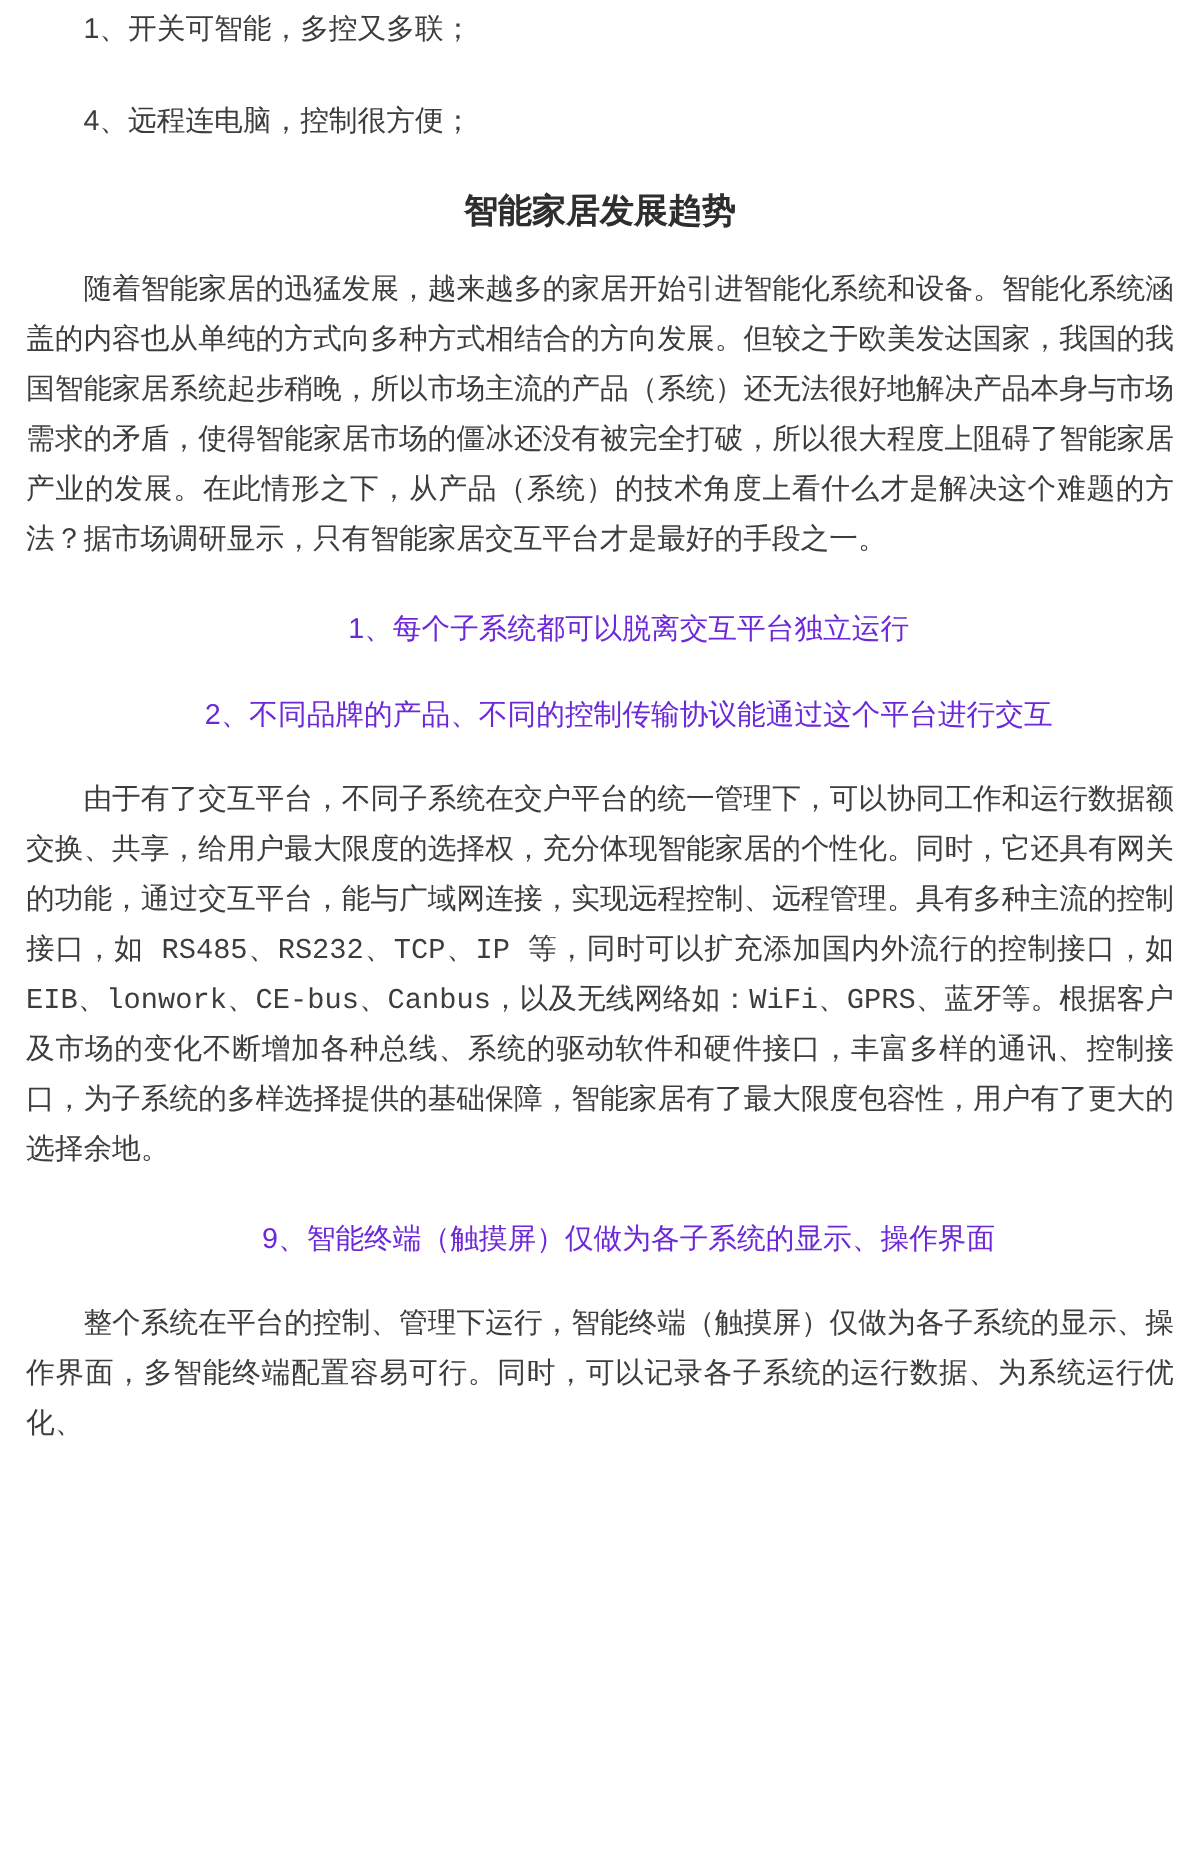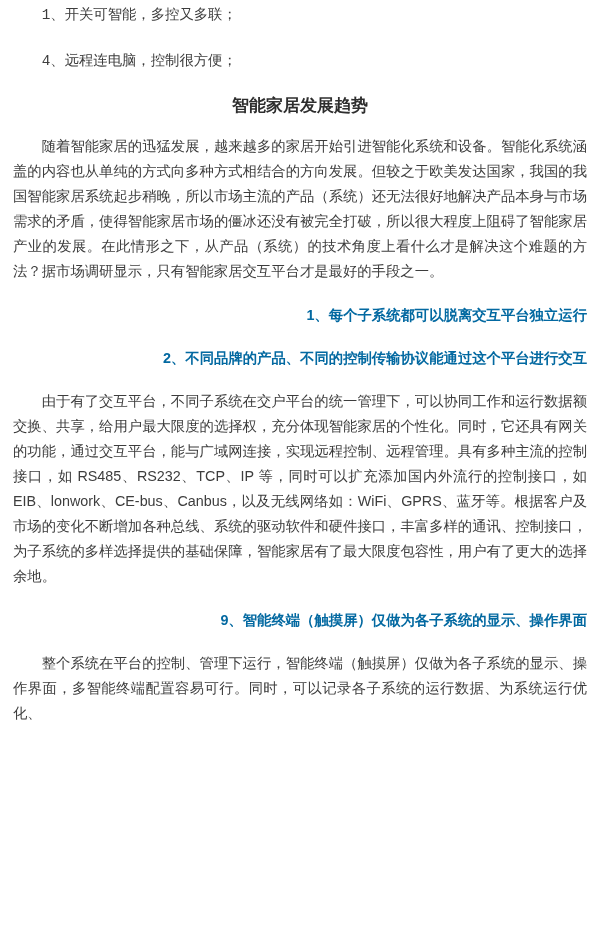--- a/index.html
+++ b/index.html
@@ -18,42 +18,42 @@
     padding: 3px 13px 0 13px;
     font-family: "Liberation Sans", sans-serif;
     font-size: 14.35px;
     line-height: 25px;
     color: #3d3d3d;
   }
   .intro-item {
     margin: 0 0 21px 0;
     text-indent: 2em;
     text-align: left;
-    font-family: Liberation Mono, monospace;
   }
   .doc-title {
     margin: 0 0 17px 0;
     font-size: 17px;
     line-height: 22px;
     font-weight: bold;
     color: #2e2e2e;
     text-align: center;
   }
   .para {
     margin: 0 0 19px 0;
     text-indent: 2em;
     text-align: justify;
     text-justify: inter-ideograph;
+    font-family: Liberation Mono, monospace;
   }
   .sub-heading {
     margin: 0 0 18px 0;
     text-indent: 2em;
-    font-weight: bold;
-    color: #0369a1;
-    text-align: right;
+    font-weight: normal;
+    color: #6d28d9;
+    text-align: center;
   }
   .para:last-child {
     margin-bottom: 0;
   }
 </style>
 </head>
 <body>
 
 <div class="doc">
 

